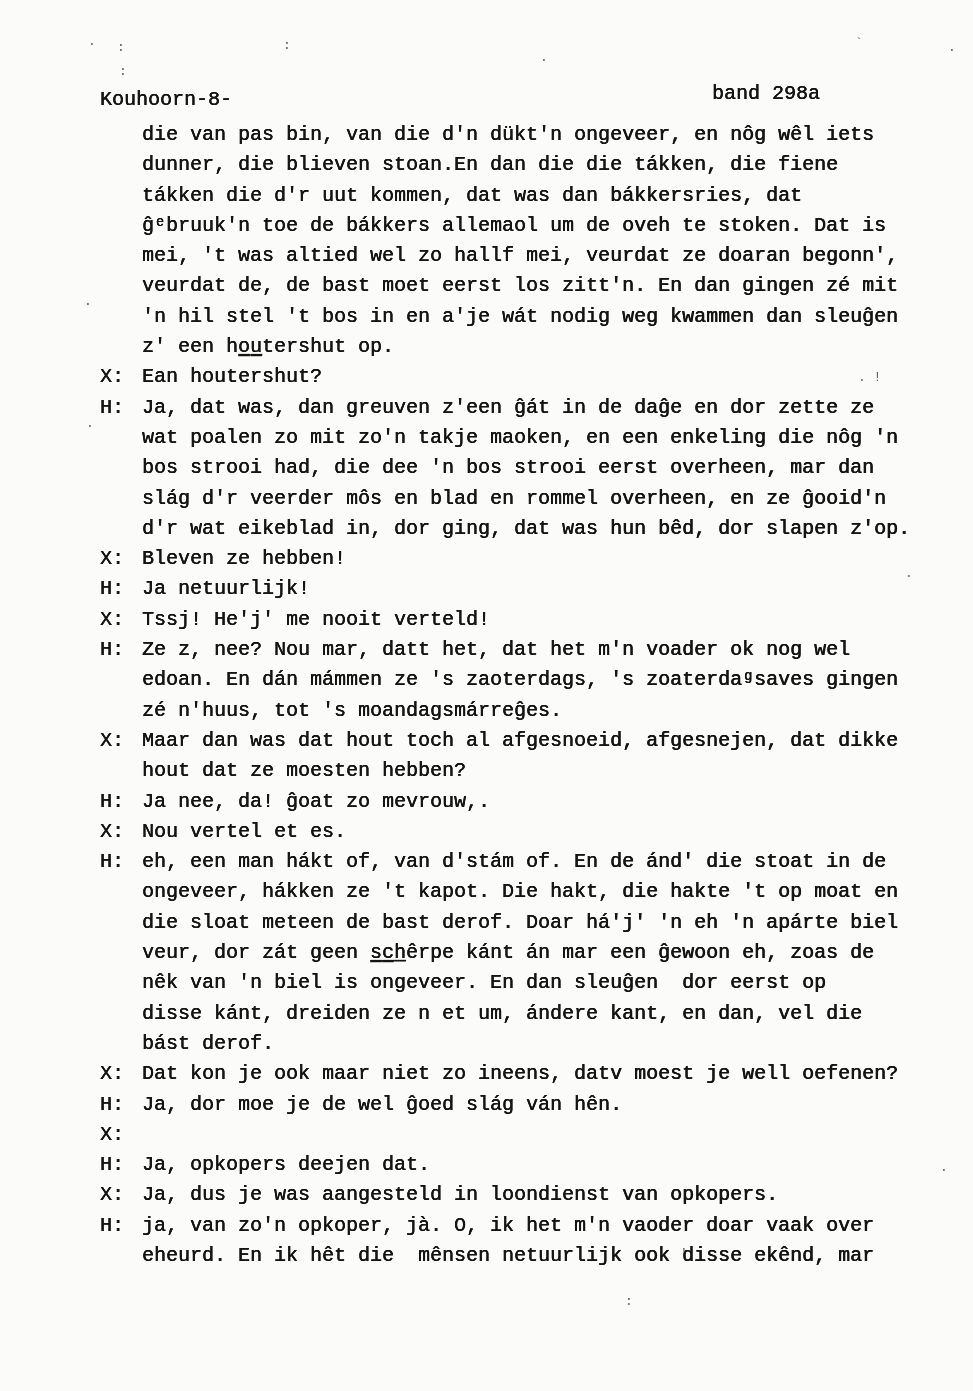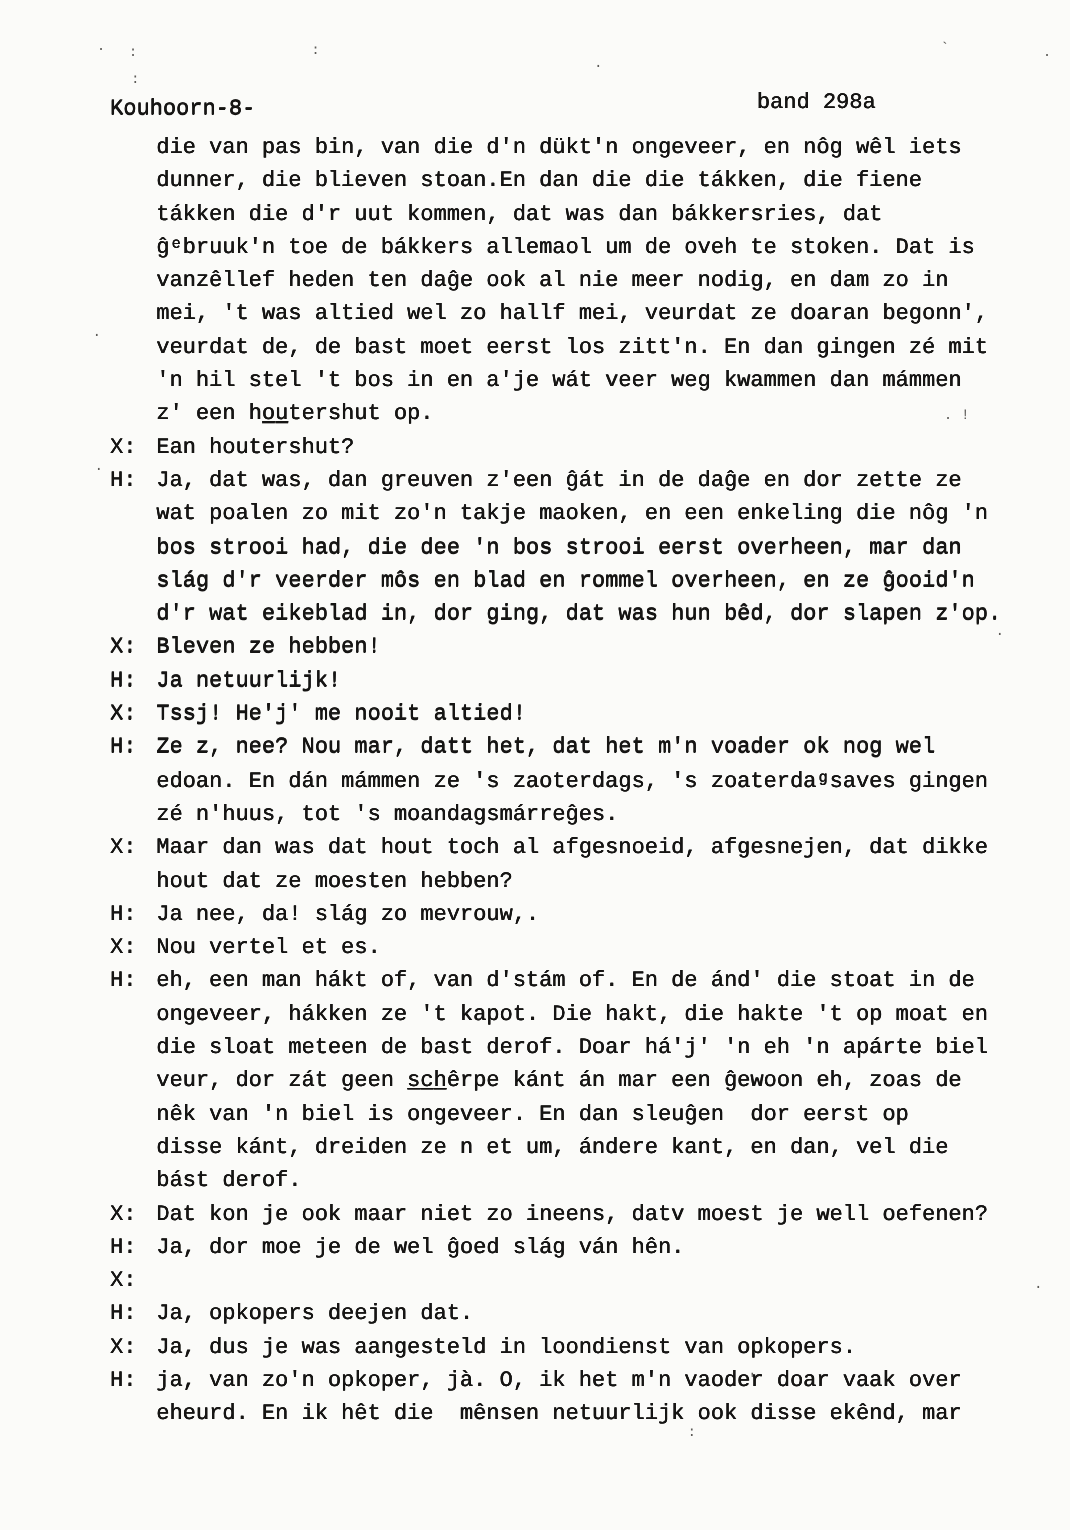--- a/index.html
+++ b/index.html
@@ -28,21 +28,21 @@
     height: 32px;
   }
   .header-left {
     position: absolute;
     left: 0;
     top: 0;
     white-space: pre;
   }
   .header-right {
     position: absolute;
-    left: 588px;
+    left: 612px;
     top: -6px;
     white-space: pre;
   }
   .lines {
     position: relative;
   }
   .line {
     position: relative;
     padding-left: 42px;
     line-height: 30.3px;
@@ -71,40 +71,39 @@
 <div class="page">
   <div class="header">
     <span class="header-left">Kouhoorn-8-</span>
     <span class="header-right">band 298a</span>
   </div>
   <div class="lines">
       <div class="line"><span class="speaker"></span><span class="text">die van pas bin, van die d'n dükt'n ongeveer, en nôg wêl iets</span></div>
       <div class="line"><span class="speaker"></span><span class="text">dunner, die blieven stoan.En dan die die tákken, die fiene</span></div>
       <div class="line"><span class="speaker"></span><span class="text">tákken die d'r uut kommen, dat was dan bákkersries, dat</span></div>
       <div class="line"><span class="speaker"></span><span class="text">ĝᵉbruuk'n toe de bákkers allemaol um de oveh te stoken. Dat is</span></div>
-      <div class="line"><span class="speaker"></span><span class="text">vanzêllef heden ten daĝe ook al nie meer nodig, en dam zo in</span></div>
       <div class="line"><span class="speaker"></span><span class="text">mei, 't was altied wel zo hallf mei, veurdat ze doaran begonn',</span></div>
       <div class="line"><span class="speaker"></span><span class="text">veurdat de, de bast moet eerst los zitt'n. En dan gingen zé mit</span></div>
-      <div class="line"><span class="speaker"></span><span class="text">'n hil stel 't bos in en a'je wát veer weg kwammen dan mámmen</span></div>
+      <div class="line"><span class="speaker"></span><span class="text">'n hil stel 't bos in en a'je wát nodig weg kwammen dan sleuĝen</span></div>
       <div class="line"><span class="speaker"></span><span class="text">z' een ho̲u̲tershut op.</span></div>
       <div class="line"><span class="speaker">X:</span><span class="text">Ean houtershut?</span></div>
       <div class="line"><span class="speaker">H:</span><span class="text">Ja, dat was, dan greuven z'een ĝát in de daĝe en dor zette ze</span></div>
       <div class="line"><span class="speaker"></span><span class="text">wat poalen zo mit zo'n takje maoken, en een enkeling die nôg 'n</span></div>
       <div class="line"><span class="speaker"></span><span class="text">bos strooi had, die dee 'n bos strooi eerst overheen, mar dan</span></div>
       <div class="line"><span class="speaker"></span><span class="text">slág d'r veerder môs en blad en rommel overheen, en ze ĝooid'n</span></div>
       <div class="line"><span class="speaker"></span><span class="text">d'r wat eikeblad in, dor ging, dat was hun bêd, dor slapen z'op.</span></div>
       <div class="line"><span class="speaker">X:</span><span class="text">Bleven ze hebben!</span></div>
       <div class="line"><span class="speaker">H:</span><span class="text">Ja netuurlijk!</span></div>
-      <div class="line"><span class="speaker">X:</span><span class="text">Tssj! He'j' me nooit altied!</span></div>
+      <div class="line"><span class="speaker">X:</span><span class="text">Tssj! He'j' me nooit verteld!</span></div>
       <div class="line"><span class="speaker">H:</span><span class="text">Ze z, nee? Nou mar, datt het, dat het m'n voader ok nog wel</span></div>
       <div class="line"><span class="speaker"></span><span class="text">edoan. En dán mámmen ze 's zaoterdags, 's zoaterdaᵍsaves gingen</span></div>
       <div class="line"><span class="speaker"></span><span class="text">zé n'huus, tot 's moandagsmárreĝes.</span></div>
       <div class="line"><span class="speaker">X:</span><span class="text">Maar dan was dat hout toch al afgesnoeid, afgesnejen, dat dikke</span></div>
       <div class="line"><span class="speaker"></span><span class="text">hout dat ze moesten hebben?</span></div>
-      <div class="line"><span class="speaker">H:</span><span class="text">Ja nee, da! slág zo mevrouw,.</span></div>
+      <div class="line"><span class="speaker">H:</span><span class="text">Ja nee, da! ĝoat zo mevrouw,.</span></div>
       <div class="line"><span class="speaker">X:</span><span class="text">Nou vertel et es.</span></div>
       <div class="line"><span class="speaker">H:</span><span class="text">eh, een man hákt of, van d'stám of. En de ánd' die stoat in de</span></div>
       <div class="line"><span class="speaker"></span><span class="text">ongeveer, hákken ze 't kapot. Die hakt, die hakte 't op moat en</span></div>
       <div class="line"><span class="speaker"></span><span class="text">die sloat meteen de bast derof. Doar há'j' 'n eh 'n apárte biel</span></div>
       <div class="line"><span class="speaker"></span><span class="text">veur, dor zát geen s̲c̲h̲êrpe kánt án mar een ĝewoon eh, zoas de</span></div>
       <div class="line"><span class="speaker"></span><span class="text">nêk van 'n biel is ongeveer. En dan sleuĝen  dor eerst op</span></div>
       <div class="line"><span class="speaker"></span><span class="text">disse kánt, dreiden ze n et um, ándere kant, en dan, vel die</span></div>
       <div class="line"><span class="speaker"></span><span class="text">bást derof.</span></div>
       <div class="line"><span class="speaker">X:</span><span class="text">Dat kon je ook maar niet zo ineens, datv moest je well oefenen?</span></div>
       <div class="line"><span class="speaker">H:</span><span class="text">Ja, dor moe je de wel ĝoed slág ván hên.</span></div>

